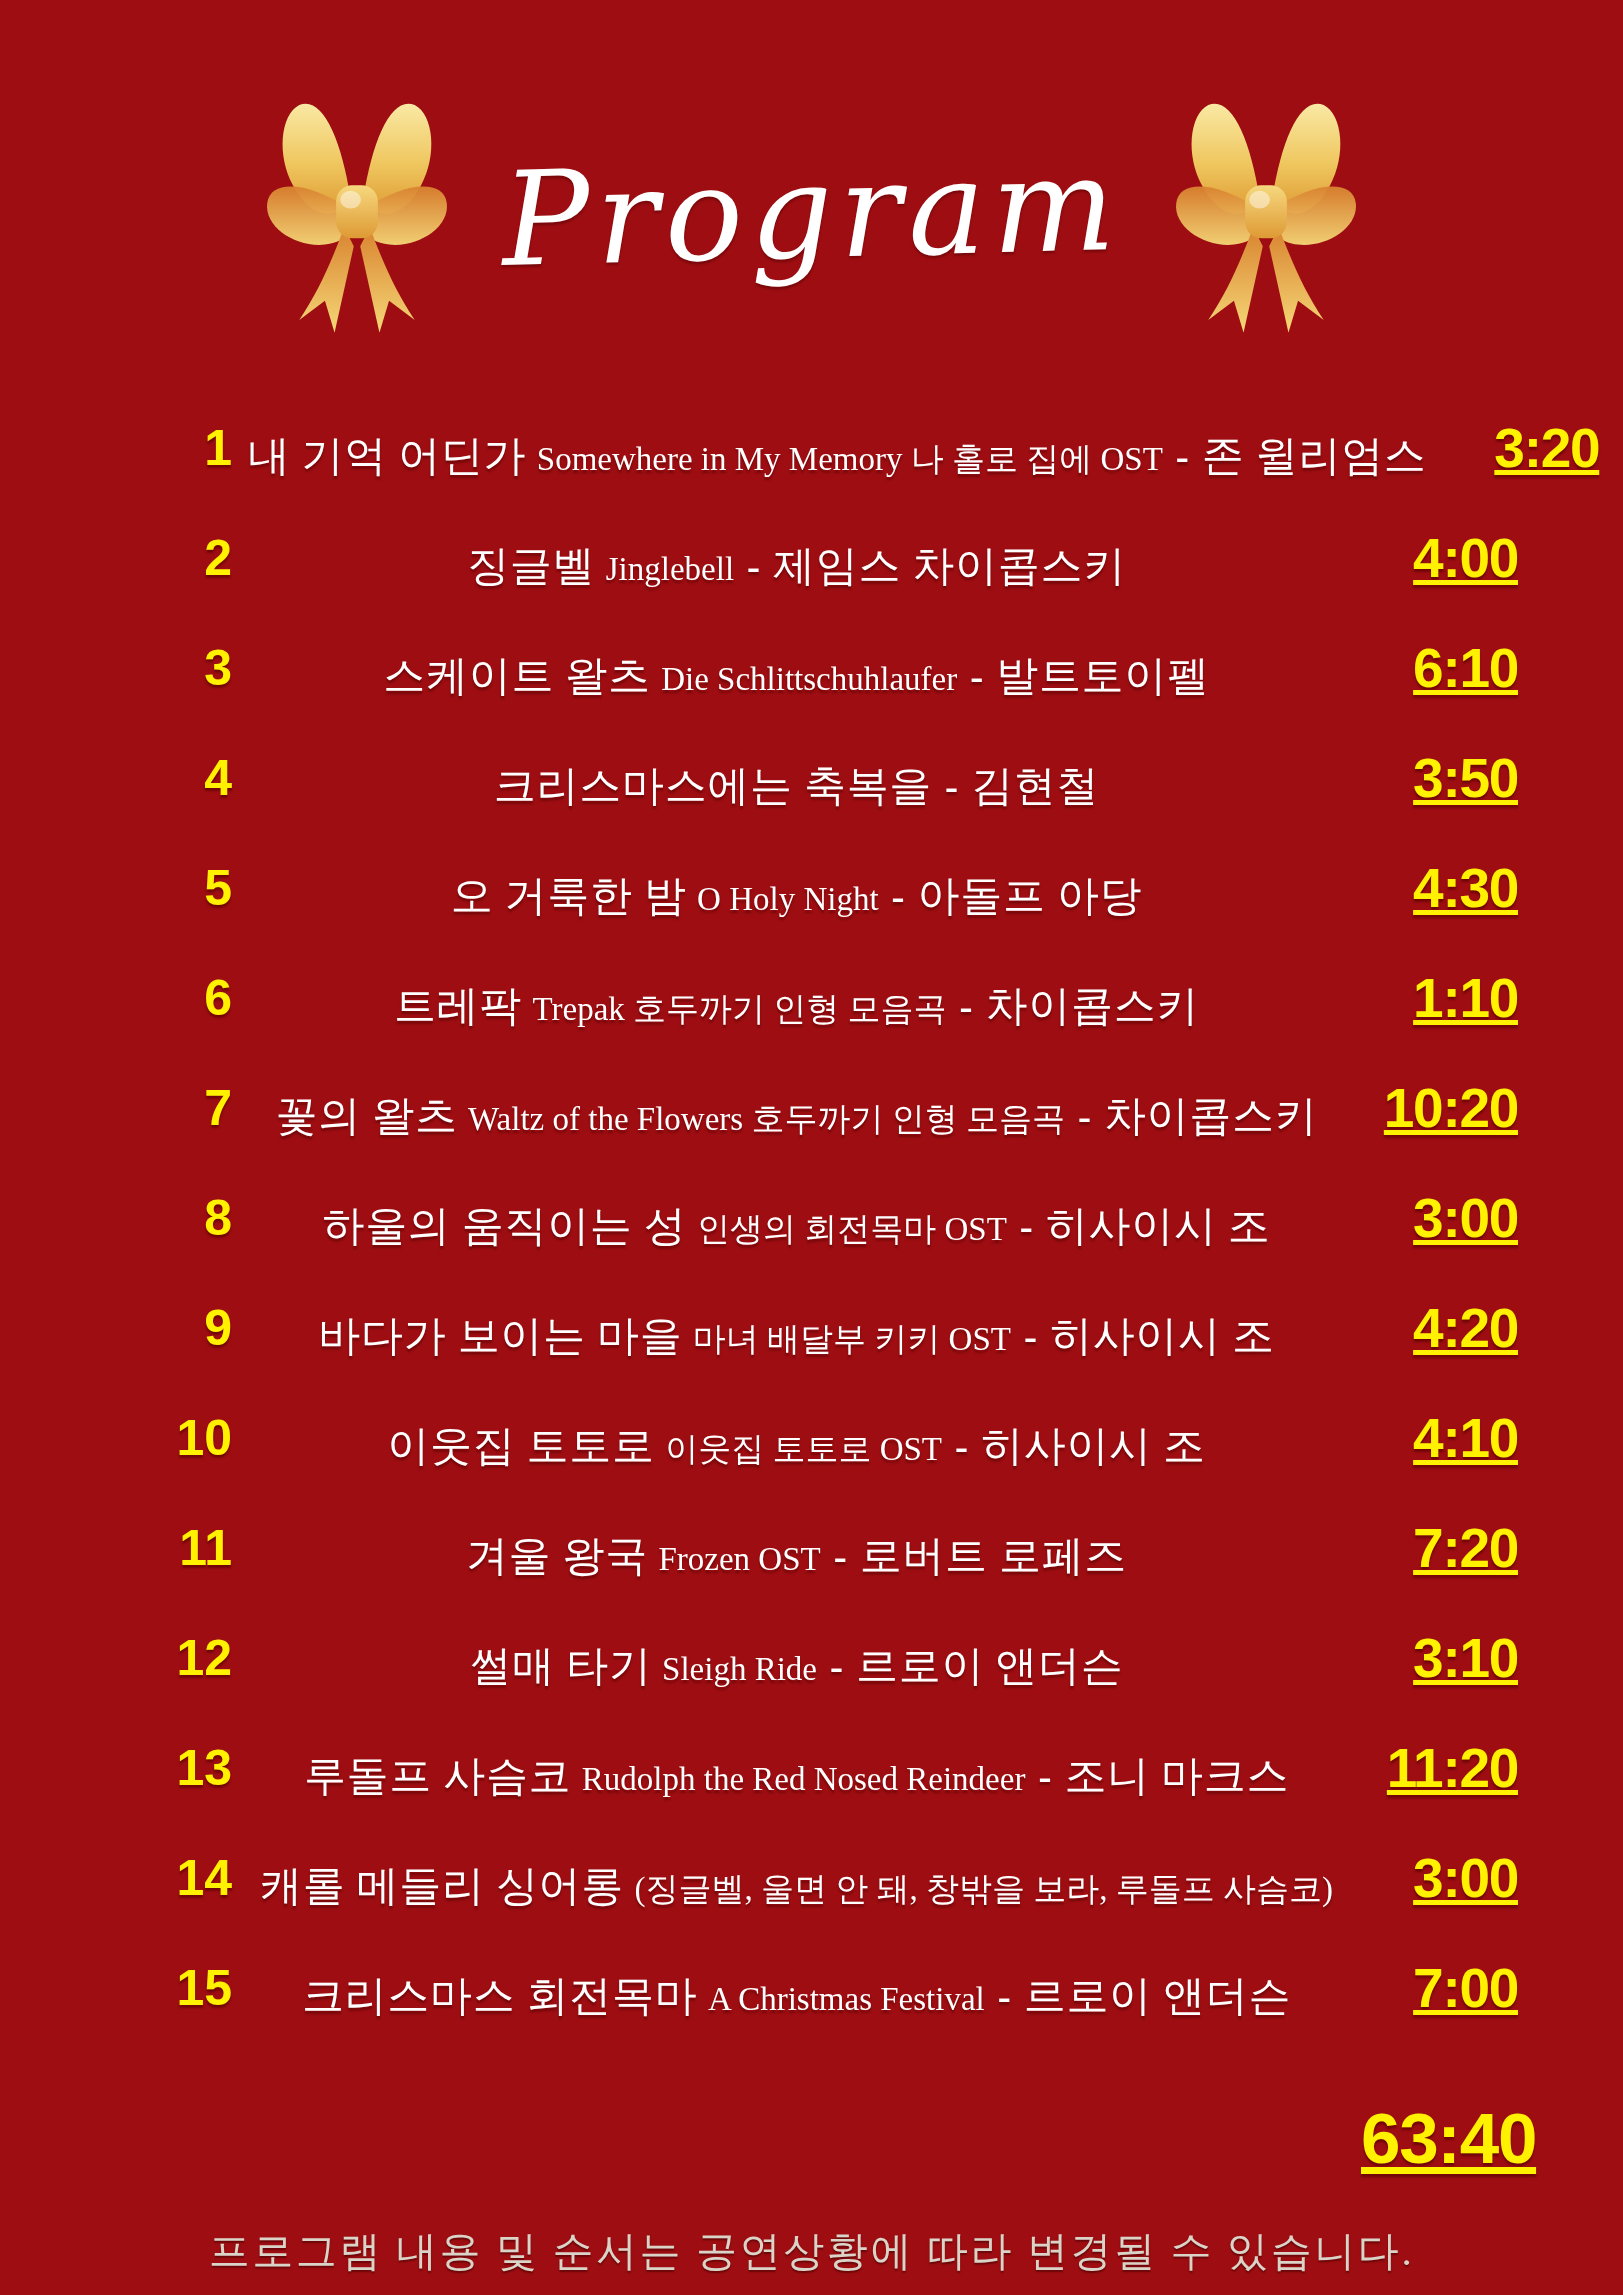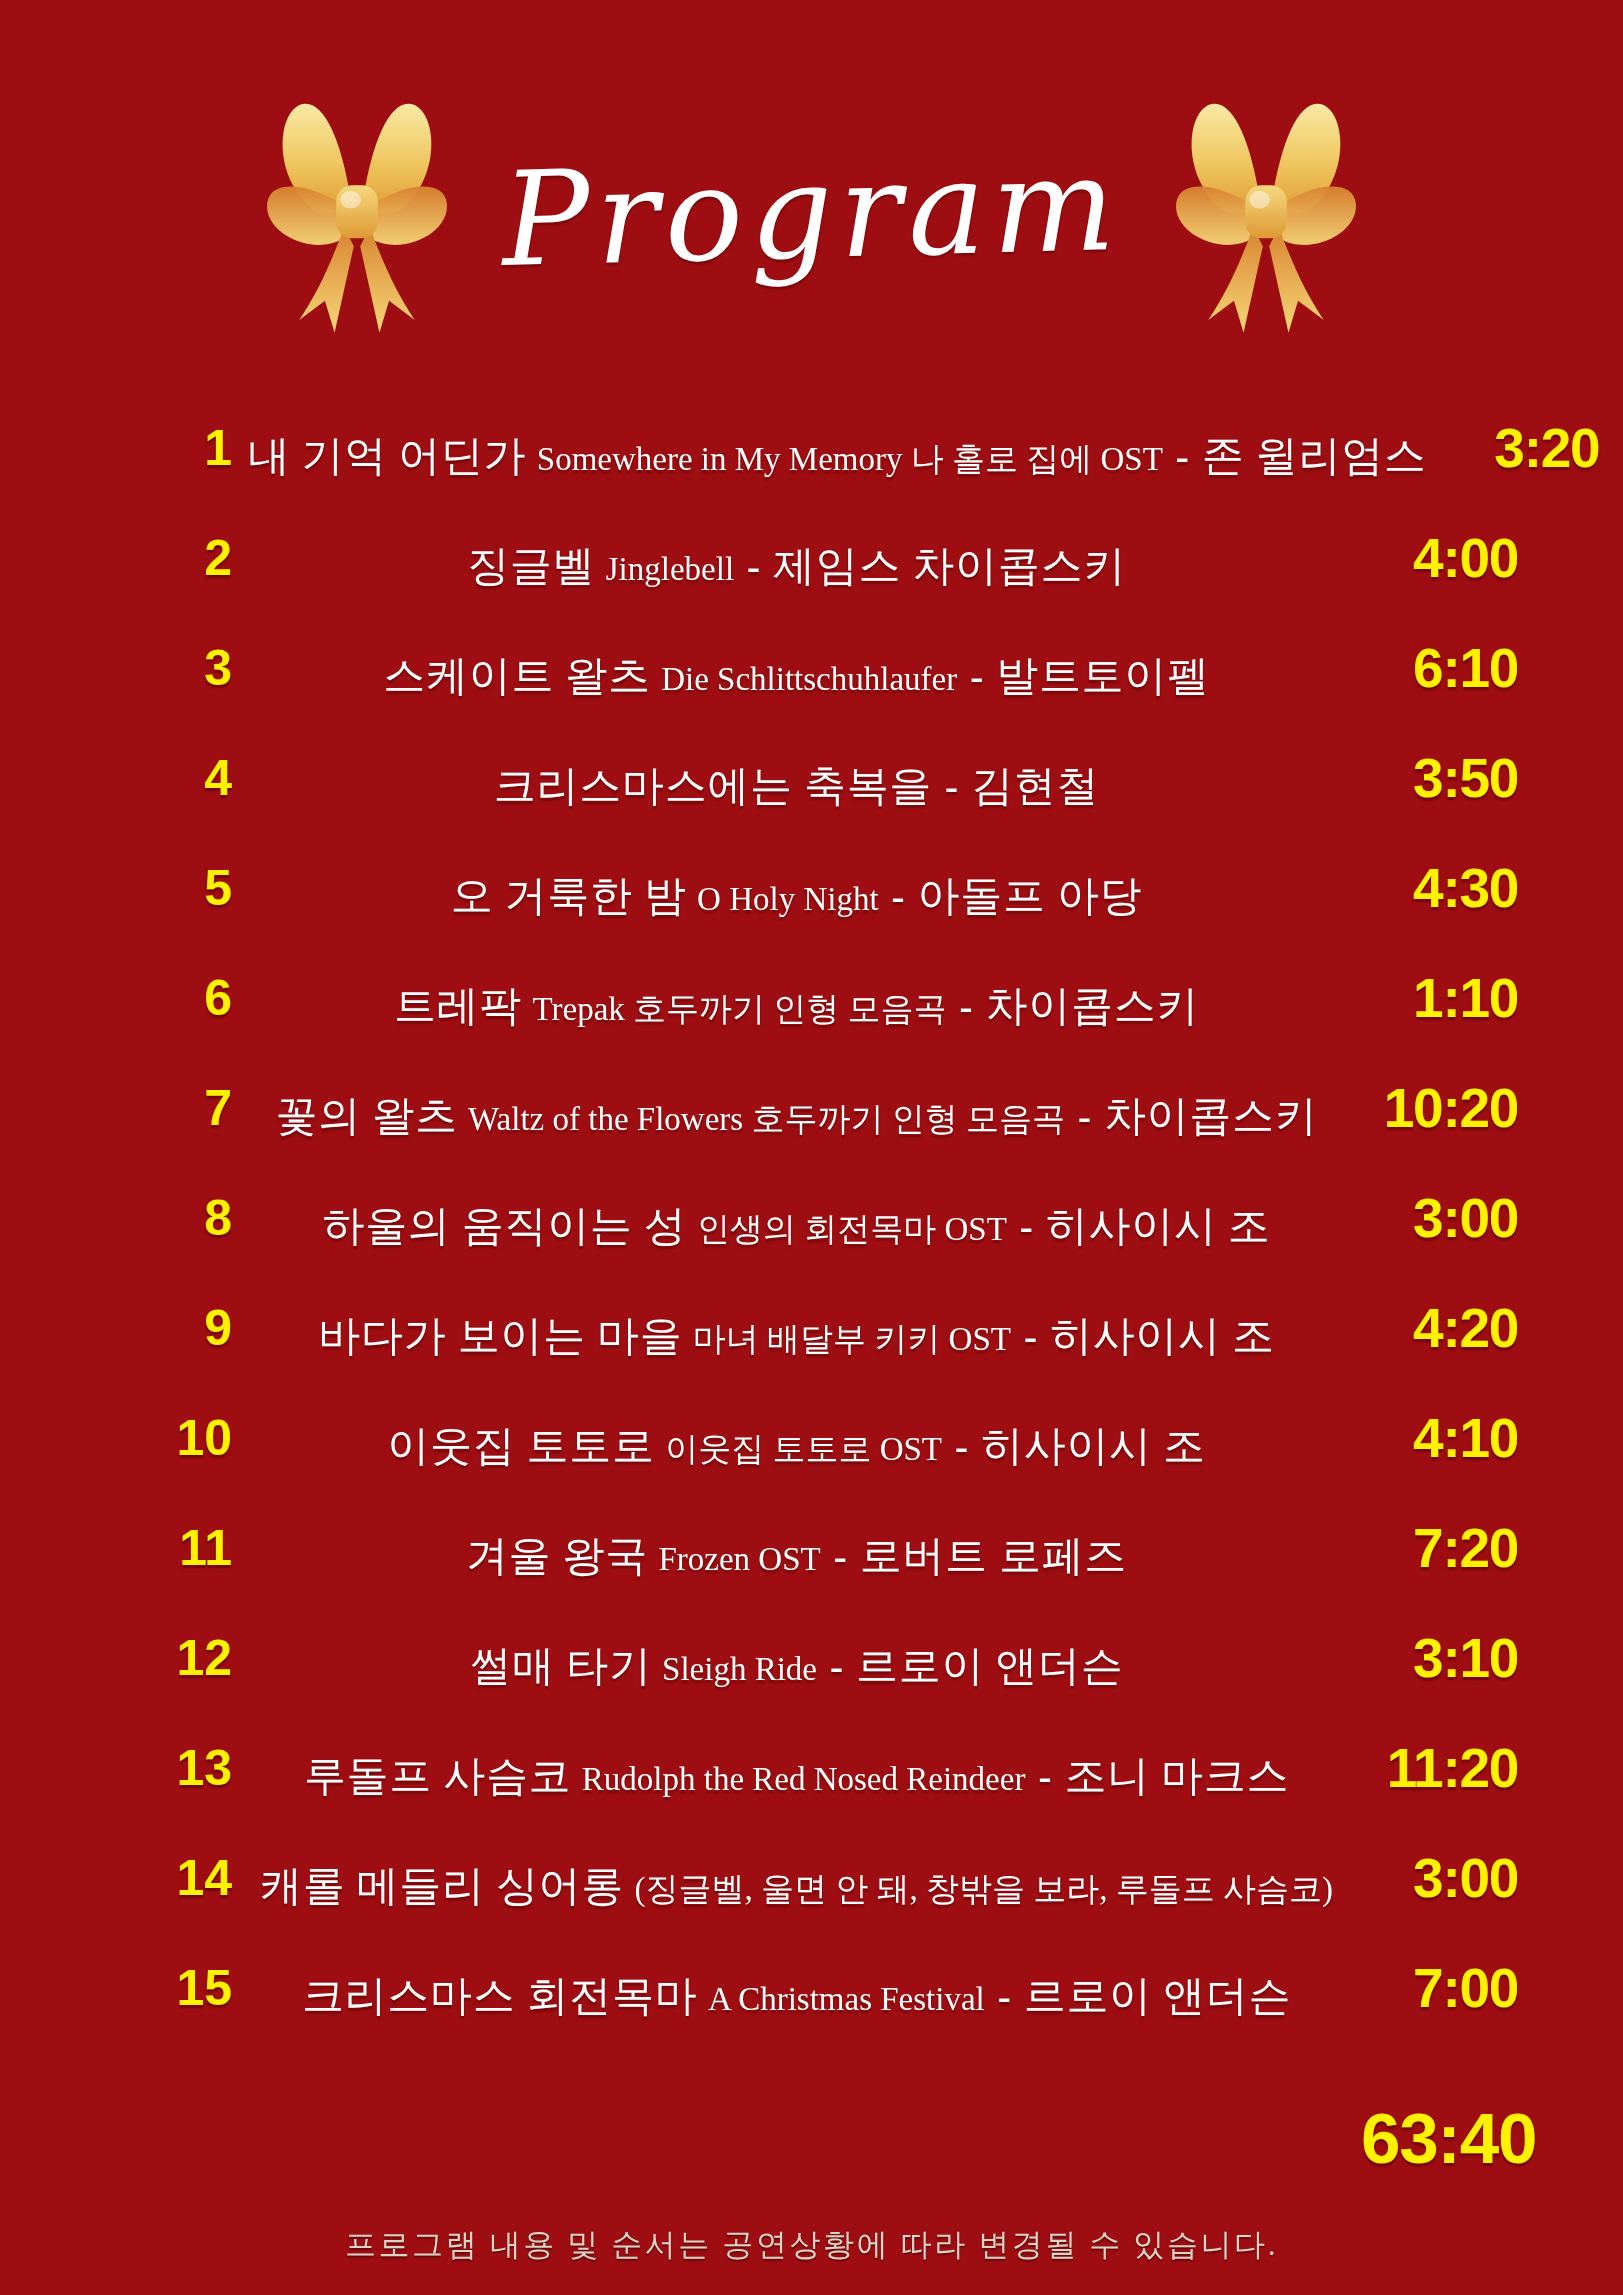--- a/index.html
+++ b/index.html
@@ -84,30 +84,31 @@
     width: 157px;
     flex: 0 0 auto;
     text-align: right;
     font-family: "Liberation Sans", sans-serif;
     font-weight: 800;
     font-size: 55px;
     color: #FFF100;
     text-shadow: 0 3.3px 2px rgba(80,0,0,0.55);
     line-height: 1;
     letter-spacing: -1.3px;
+    text-decoration: underline;
   }
   .total-row { height: 98px; }
   .total-row .time { font-size: 71px; }
 
   
   .footer {
     margin-top: 37px;
     text-align: center;
     color: #D9D3C8;
-    font-size: 31px;
+    font-size: 41px;
     letter-spacing: 2.6px;
     text-shadow: 0 2px 1.3px rgba(60,0,0,0.5);
   }
 </style>
 </head>
 <body>
 
 <svg width="0" height="0" style="position:absolute" aria-hidden="true">
   <defs>
     <linearGradient id="gWing" x1="0" y1="0" x2="0" y2="1">

